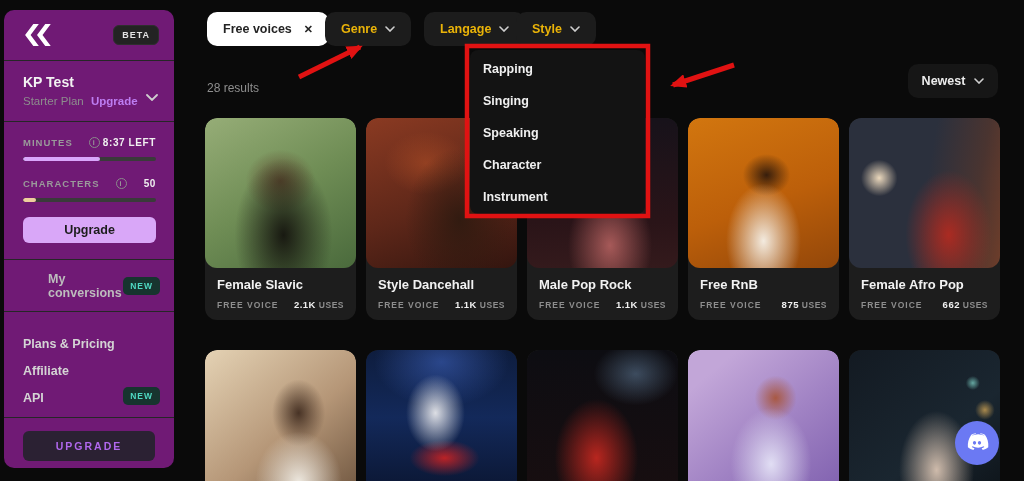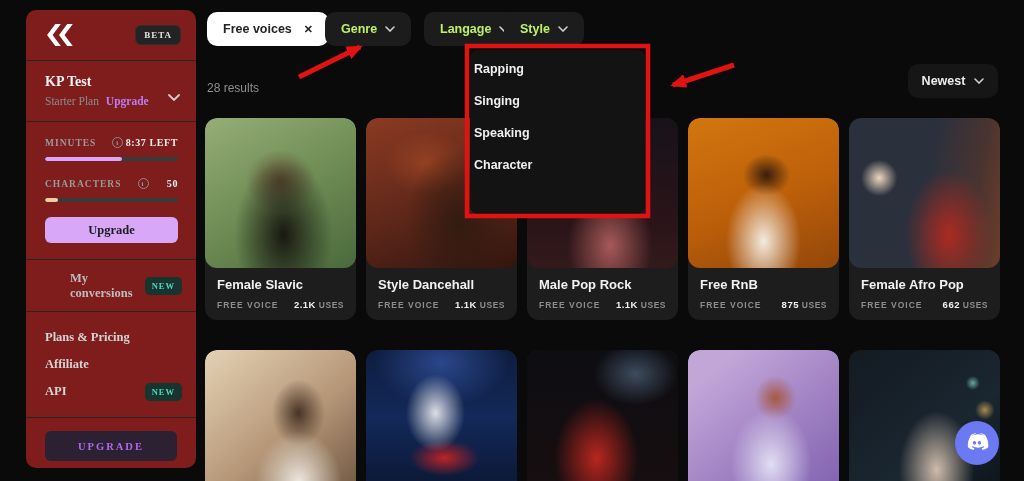--- a/index.html
+++ b/index.html
@@ -1,22 +1,22 @@
 <!DOCTYPE html>
 <html><head>
 <meta charset="utf-8">
 <style>
   * { margin:0; padding:0; box-sizing:border-box; }
   html,body { width:1024px; height:481px; overflow:hidden; background:#0a0a0a;
     font-family:"Liberation Sans", sans-serif; }
   .screen { position:relative; width:1024px; height:481px; background:#0a0a0a; }
 
   
-  .sidebar { position:absolute; left:26px; top:10px; width:170px; height:458px;
-    background:#7f1d1d; border-radius:10px; overflow:hidden;font-family:Liberation Serif, serif; }
+  .sidebar { position:absolute; left:4px; top:10px; width:170px; height:458px;
+    background:#701a75; border-radius:10px; overflow:hidden; }
   .sb-divider { height:1px; background:#262626; }
   .sb-logo-row { height:50px; display:flex; align-items:center; justify-content:space-between;
     padding:0 15px 0 19px; }
   .beta-badge { background:#232323; border:1px solid #2e2e2e; color:#e3e3e3; font-size:9px;
     font-weight:bold; letter-spacing:1px; padding:4px 8px; border-radius:6px; }
   .sb-account { position:relative; padding:13px 18px 14px 19px; }
   .acct-name { color:#f2f2f2; font-size:14px; font-weight:bold; }
   .acct-plan { margin-top:5px; font-size:11.5px; color:#8d8d8d; }
   .acct-plan .up { color:#bd7df2; font-weight:bold; margin-left:4px; cursor:pointer; }
   .acct-chevron { position:absolute; right:16px; top:26px; color:#cfcfcf; }
@@ -35,36 +35,36 @@
   .chars-block { margin-top:17px; }
   .btn-upgrade { display:block; width:100%; margin-top:15px; height:26px; background:#d9a7f8;
     border:none; border-radius:6px; color:#1c1c1c; font-size:12.5px; font-weight:bold;
     font-family:inherit; cursor:pointer; }
   .sb-conversions { height:51px; display:flex; align-items:center; justify-content:space-between;
     padding:0 14px 0 44px; cursor:pointer; }
   .conv-label { color:#bdbdbd; font-size:12.5px; font-weight:bold; }
   .new-badge { background:#17342f; color:#4fd8c2; font-size:8.5px; font-weight:bold;
     letter-spacing:1px; padding:4px 7px; border-radius:5px; }
   .sb-links { padding:12px 14px 12px 19px; }
-  .sb-link-row { height:27px; display:flex; align-items:center; justify-content:space-between;
+  .sb-link-row { height:27px; display:flex; align-items:flex-end; justify-content:space-between;
     cursor:pointer; }
   .sb-link { color:#d4d4d4; font-size:12.5px; font-weight:bold; }
   .btn-upgrade-cta { display:block; margin:13px 18px 0 19px; width:132px; height:30px;
     background:#2b2133; border:none; border-radius:6px; color:#b168ee; font-size:10.5px;
     font-weight:bold; letter-spacing:2px; font-family:inherit; cursor:pointer; }
 
   
   .kits-logo svg { display:block; }
 
   
   .pill { position:absolute; top:12px; height:34px; display:flex; align-items:center;
     gap:8px; padding:0 16px; border-radius:10px; font-size:12.5px; font-weight:bold;
     cursor:pointer; }
   .pill-light { background:#ffffff; color:#242424; }
-  .pill-dark { background:#1c1c1c; color:#bef264; }
+  .pill-dark { background:#1c1c1c; color:#eab308; }
   .pill .x { font-size:11px; margin-left:4px; }
   .chev { color:#cfcfcf; display:inline-flex; }
   .results-count { position:absolute; left:207px; top:81px; color:#8f8f8f; font-size:12px; }
   .sort-pill { position:absolute; left:908px; top:64px; width:90px; height:34px;
     background:#161616; border-radius:10px; display:flex; align-items:center;
     justify-content:center; gap:9px; color:#ececec; font-size:12.5px; font-weight:bold;
     cursor:pointer; }
 
   
   .cards-row { position:absolute; left:205px; display:flex; gap:10px; }
@@ -74,21 +74,21 @@
   .card-info { padding:9px 12px 10px 12px; }
   .card-title { color:#f2f2f2; font-size:13px; font-weight:bold; }
   .card-meta { margin-top:7px; display:flex; align-items:center; justify-content:space-between; }
   .card-type { color:#8d8d8d; font-size:8.5px; font-weight:bold; letter-spacing:1px; }
   .card-uses { font-size:8.5px; letter-spacing:0.5px; color:#8d8d8d; font-weight:bold; }
   .card-uses b { color:#f0f0f0; font-size:9.5px; }
 
   
   .dropdown { position:absolute; left:470px; top:50px; width:175px; height:164px;
     background:#131313; border-radius:8px; padding-top:3px; z-index:5; }
-  .dd-item { height:32px; display:flex; align-items:center; padding-left:4px;
+  .dd-item { height:32px; display:flex; align-items:center; padding-left:13px;
     color:#f0f0f0; font-size:12.5px; font-weight:bold; cursor:pointer; }
 
   
   .annotations { position:absolute; left:0; top:0; width:1024px; height:481px;
     pointer-events:none; z-index:9; }
 
   
   .discord-btn { position:absolute; left:955px; top:421px; width:44px; height:44px;
     border-radius:50%; background:#6b79f3; display:flex; align-items:center;
     justify-content:center; cursor:pointer; z-index:8; border:none; }
@@ -187,21 +187,21 @@
     </span>
   </div>
   <div class="pill pill-dark" style="left:424px;">
     <span>Langage</span>
     <span class="chev">
       <svg width="10" height="6" viewBox="0 0 10 6">
           <path d="M1 1l4 4 4-4" stroke="currentColor" stroke-width="1.6" fill="none" stroke-linecap="round"></path>
         </svg>
     </span>
   </div>
-  <div class="pill pill-dark" style="left:504px;">
+  <div class="pill pill-dark" style="left:516px;">
     <span>Style</span>
     <span class="chev">
       <svg width="10" height="6" viewBox="0 0 10 6">
           <path d="M1 1l4 4 4-4" stroke="currentColor" stroke-width="1.6" fill="none" stroke-linecap="round"></path>
         </svg>
     </span>
   </div>
 
   <div class="results-count">28 results</div>
 
@@ -283,20 +283,21 @@
     <div class="card">
       <div class="card-art" style="background:radial-gradient(10px 10px at 82% 22%, rgba(120,200,190,0.8), rgba(120,200,190,0) 70%), radial-gradient(14px 14px at 90% 40%, rgba(230,180,90,0.7), rgba(230,180,90,0) 70%), radial-gradient(52px 82px at 58% 80%, rgba(222,200,182,0.92), rgba(222,200,182,0) 72%), linear-gradient(140deg,#131a22,#1a2630 60%,#0d1318)"></div>
     </div>
   </div>
 
   <div class="dropdown">
     <div class="dd-item">Rapping</div>
     <div class="dd-item">Singing</div>
     <div class="dd-item">Speaking</div>
     <div class="dd-item">Character</div>
+    <div class="dd-item">Instrument</div>
   </div>
 
   <svg class="annotations" viewBox="0 0 1024 481">
     <defs>
       <marker id="arrowhead" markerUnits="userSpaceOnUse" markerWidth="18" markerHeight="14" refX="13" refY="7" orient="auto">
         <path d="M0,0 L16,7 L0,14 z" fill="#e11212"></path>
       </marker>
     </defs>
     <rect x="467" y="46" width="181" height="170" fill="none" stroke="#e11212" stroke-width="4.5"></rect>
     <line x1="299" y1="77" x2="360" y2="47" stroke="#e11212" stroke-width="5" marker-end="url(#arrowhead)"></line>

